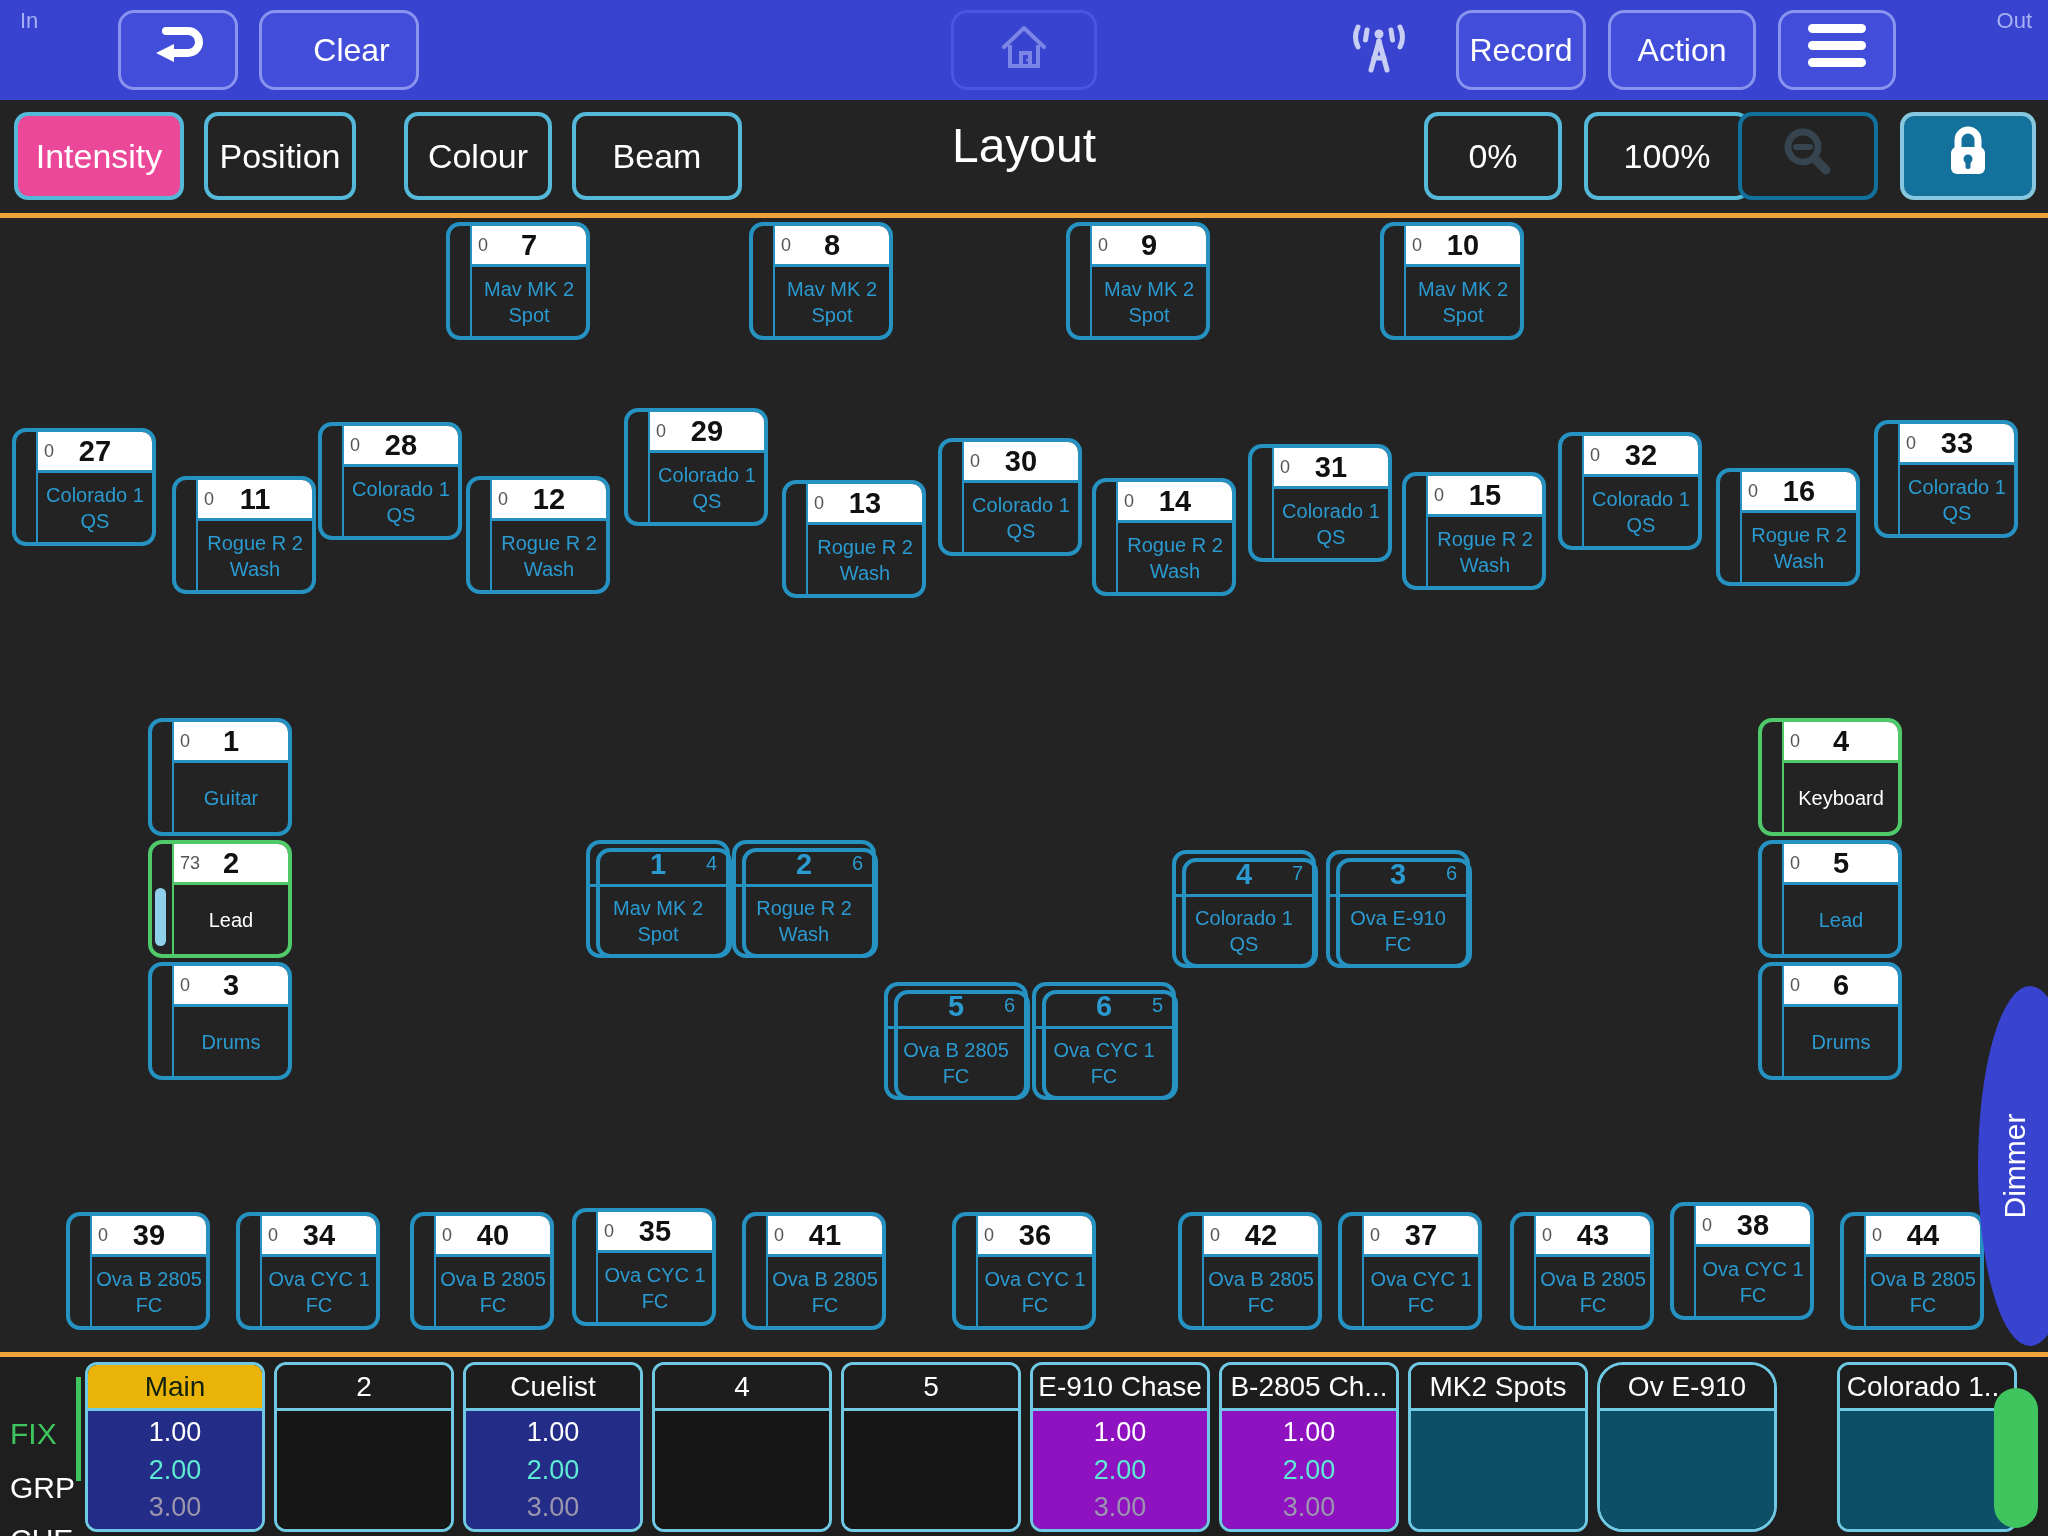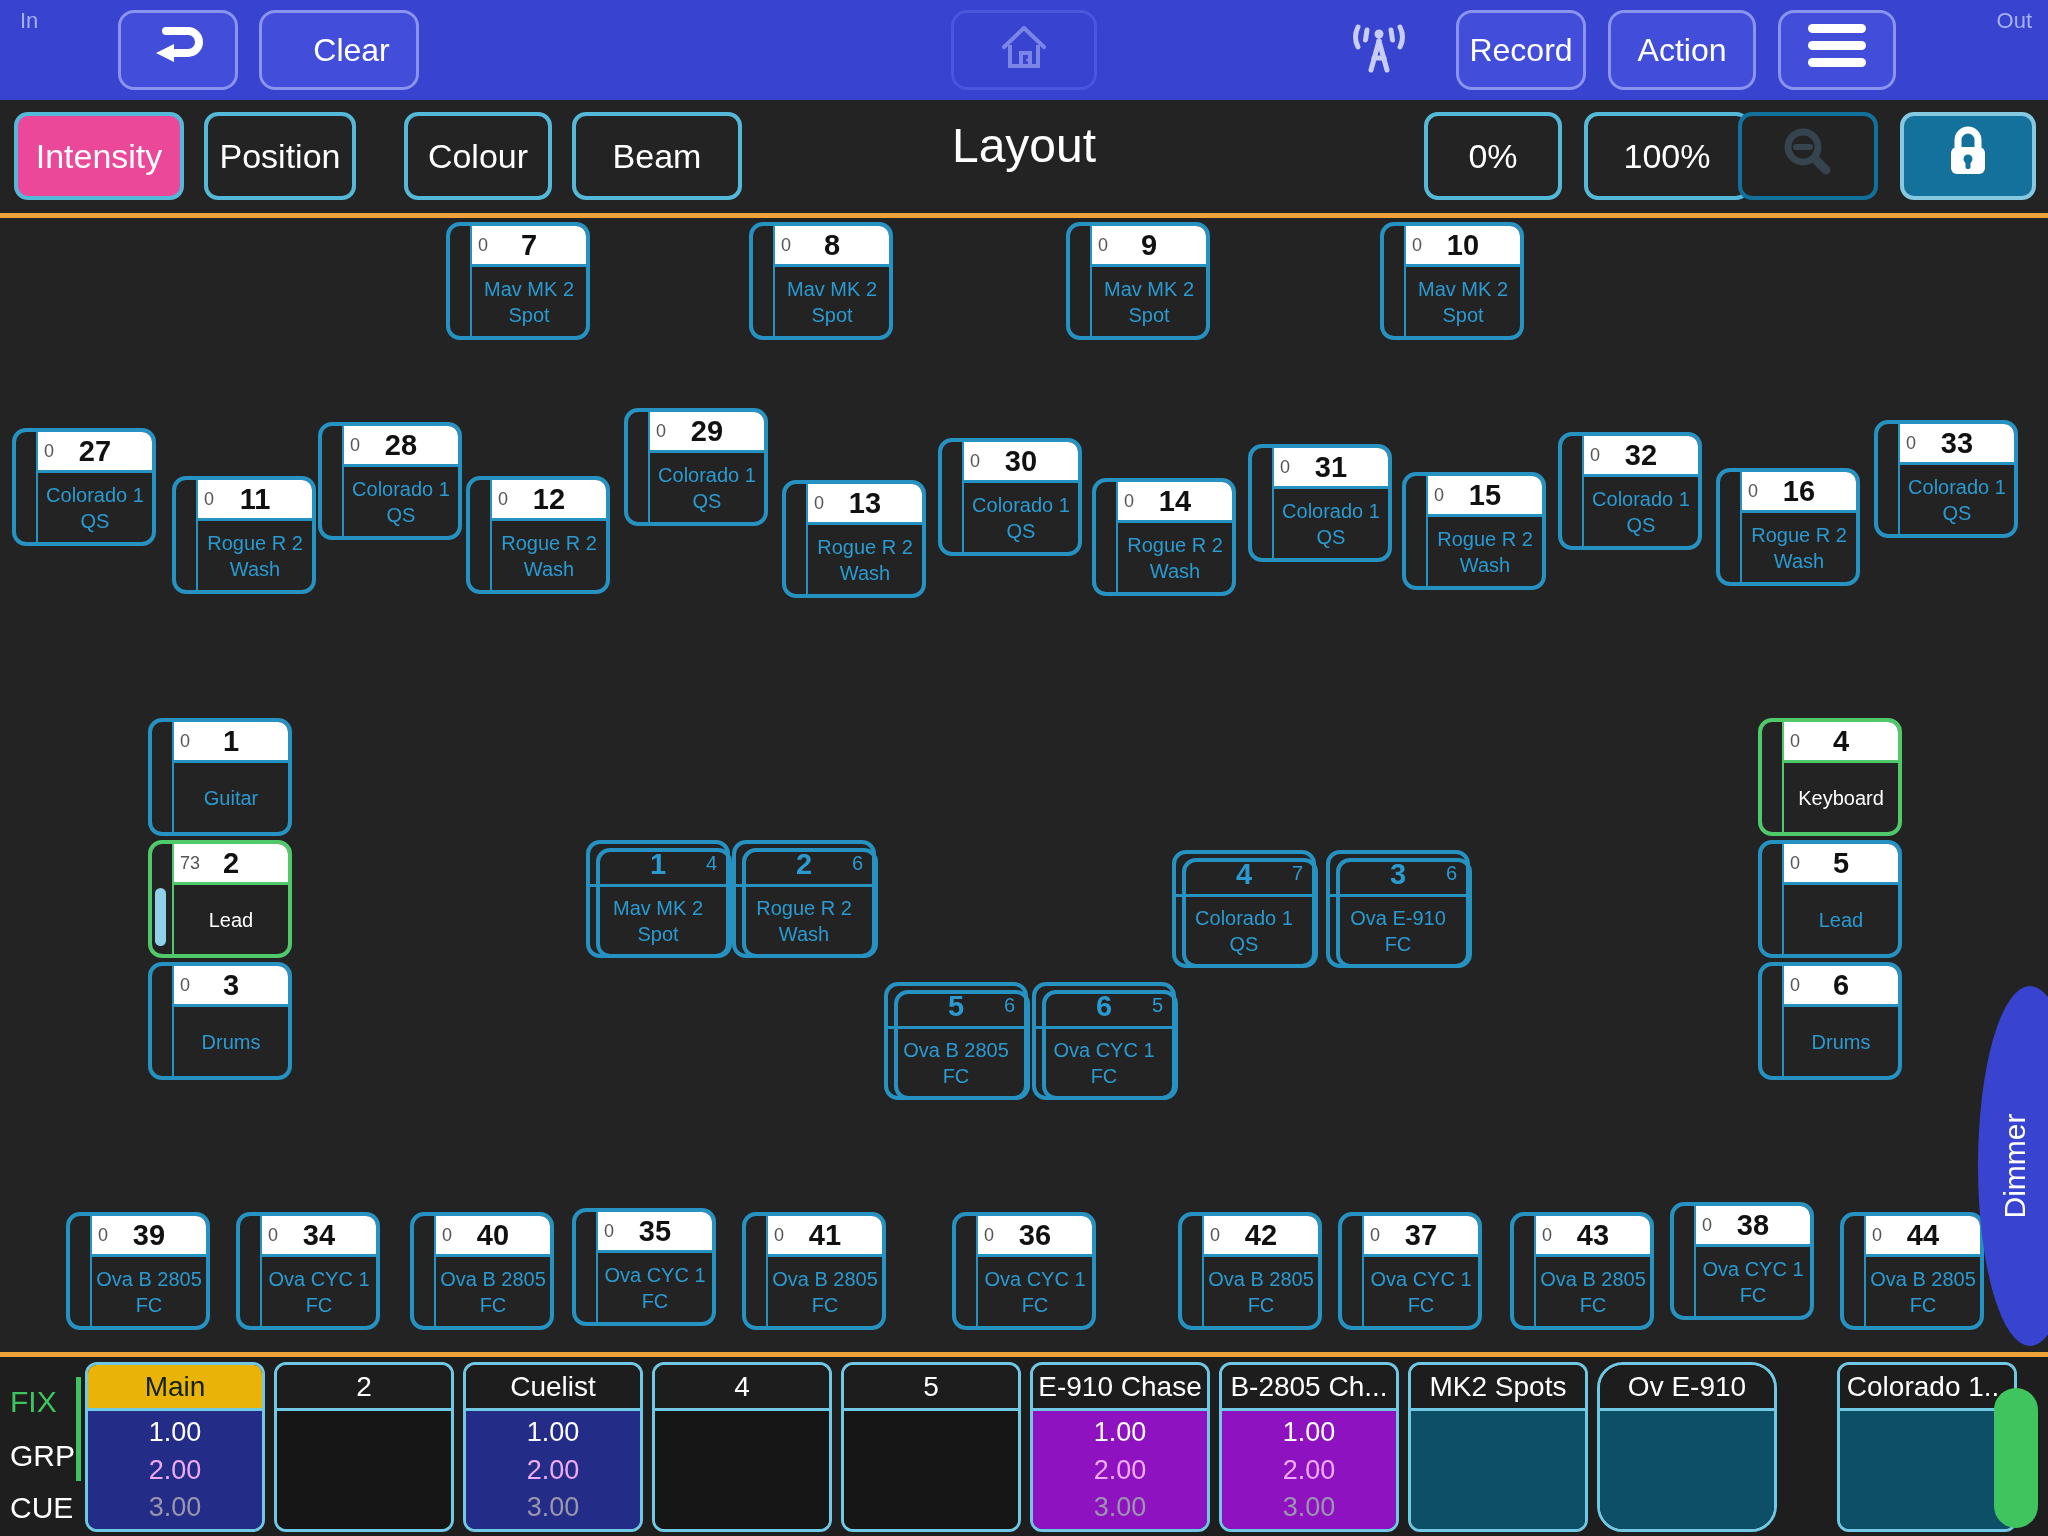--- a/index.html
+++ b/index.html
@@ -76,38 +76,38 @@
 
   
   .dimmer-tab{position:absolute;right:-34px;top:986px;width:104px;height:360px;background:#3843cf;
               border-radius:50%;display:flex;align-items:center;justify-content:center;
               cursor:pointer;}
   .dimmer-label{transform:rotate(-90deg) translateY(-16px);color:#fff;font-size:30px;
                 white-space:nowrap;}
 
   
   .playback-bar{position:absolute;left:0;top:1357px;width:100%;height:179px;background:#1e1e1e;}
-  .side-label{position:absolute;font-size:30px;color:#fff;}
+  .side-label{position:absolute;font-size:30px;color:#fff;margin-top:32px;}
   .side-label.fix{color:#3fc45e;}
   .fix-bar{position:absolute;left:76px;top:20px;width:5px;height:104px;background:#3fc45e;}
   .playback{position:absolute;top:5px;width:180px;height:170px;box-sizing:border-box;
             border:3px solid #6fc9e4;border-radius:12px;overflow:hidden;background:#1d1d1d;
             display:flex;flex-direction:column;cursor:pointer;}
   .pb-header{flex:none;height:43px;background:#1d1d1d;color:#fff;font-size:28px;display:flex;
              align-items:center;justify-content:center;border-bottom:3px solid #6fc9e4;
              white-space:nowrap;overflow:hidden;}
   .pb-header.green{background:#eab308;color:#10210f;}
   .pb-body{flex:1;display:flex;flex-direction:column;justify-content:space-evenly;}
   .pb-body.blue{background:#232c86;}
   .pb-body.purple{background:#8e12c0;}
   .pb-body.teal{background:#0d4f66;}
   .pb-body.empty{background:#161616;}
   .cue-row{text-align:center;font-size:27px;}
   .cue-row.c1{color:#ffffff;}
-  .cue-row.c2{color:#f0abfc;}
+  .cue-row.c2{color:#5eead4;}
   .cue-row.c3{color:#9b96ae;}
   .green-pill{position:absolute;left:1994px;top:1388px;width:44px;height:140px;border-radius:22px;
               background:#3fc45e;cursor:pointer;}
 </style>
 </head>
 <body>
 
 <div class="screen">
 
   <div class="top-bar">

